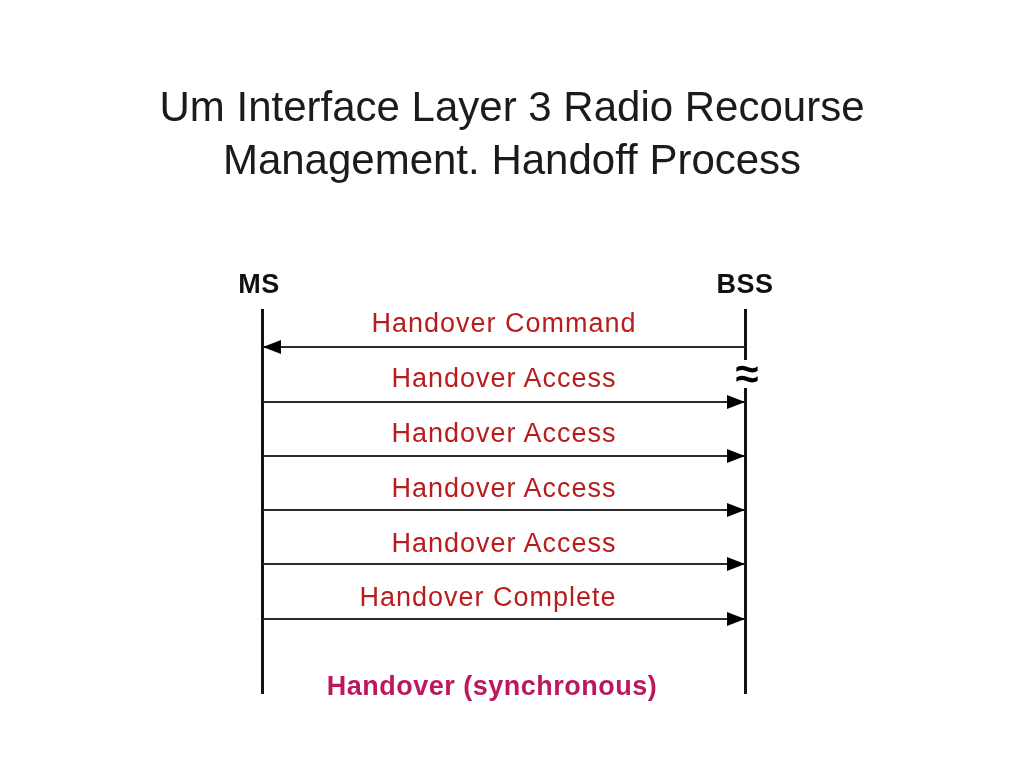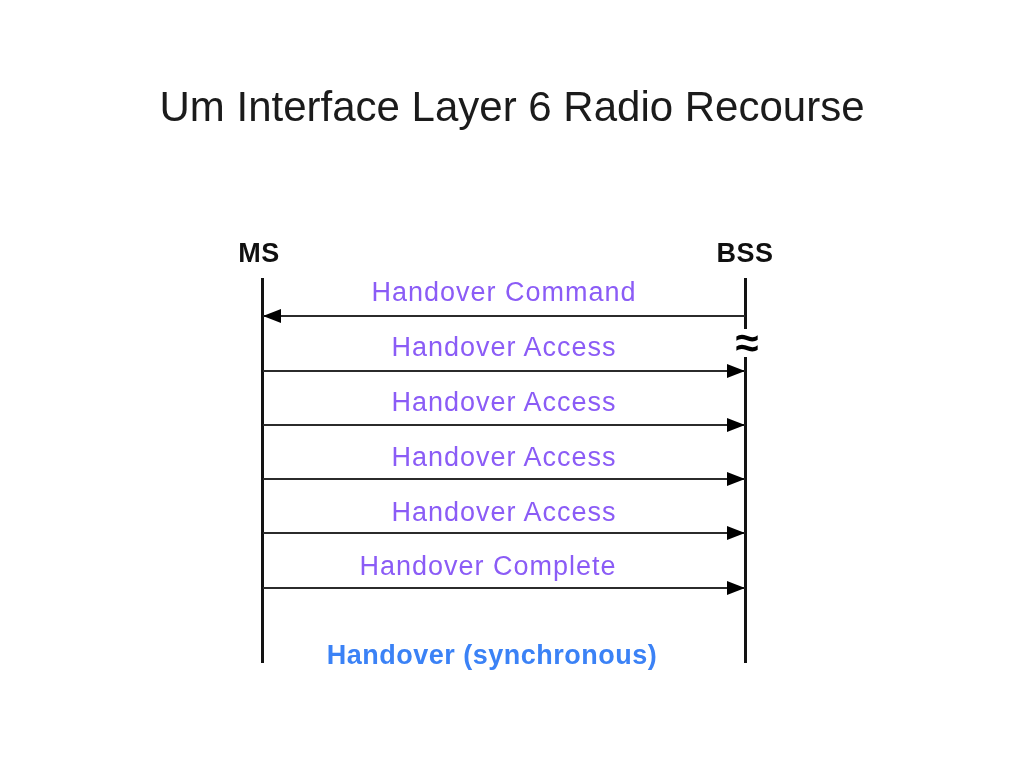--- a/index.html
+++ b/index.html
@@ -4,50 +4,51 @@
 <style>
   html,body{margin:0;padding:0;background:#fff;}
   .slide{
     position:relative;width:1024px;height:768px;background:#ffffff;
     font-family:"Liberation Sans",sans-serif;overflow:hidden;
   }
   .title{
     position:absolute;top:80px;left:0;width:100%;text-align:center;
     font-size:42px;line-height:53px;color:#1b1b1b;font-weight:500;
   }
-  .dg-abs{position:absolute;}
+  .dg-abs{position:absolute;margin-top:31px;}
   .actor-label{
     font-weight:bold;font-size:27px;color:#101010;
     transform:translate(-50%,-50%);white-space:nowrap;letter-spacing:.5px;
   }
   .lifeline{background:#131313;}
   .msg-label{
-    font-size:27px;color:#8b5cf6;transform:translate(-50%,-50%);
+    font-size:27px;color:#b91c1c;transform:translate(-50%,-50%);
     white-space:nowrap;letter-spacing:1px;
   }
   .msg-line{height:2px;background:#2b2b2b;}
   .arrow-r{width:0;height:0;border-top:7px solid transparent;
     border-bottom:7px solid transparent;border-left:18px solid #000;}
   .arrow-l{width:0;height:0;border-top:7px solid transparent;
     border-bottom:7px solid transparent;border-right:18px solid #000;}
   .break-sym{
     font-size:42px;font-weight:bold;color:#000;line-height:28px;
     transform:translate(-50%,-50%);background:#ffffff;padding:0 1px;
   }
   .caption{
-    font-weight:bold;font-size:27px;color:#3b82f6;
+    font-weight:bold;font-size:27px;color:#be185d;
     transform:translate(-50%,-50%);white-space:nowrap;letter-spacing:.5px;
   }
 </style>
 </head>
 <body>
 
 <div class="slide">
   <div class="title">
-    <div>Um Interface Layer 6 Radio Recourse</div>
+    <div>Um Interface Layer 3 Radio Recourse</div>
+    <div>Management. Handoff Process</div>
   </div>
   <div id="diagram">
       <div class="dg-abs actor-label" style="left: 259px; top: 253px;">MS</div>
       <div class="dg-abs lifeline" style="left: 260.5px; top: 278px; width: 3px; height: 385px;"></div>
       <div class="dg-abs actor-label" style="left: 745px; top: 253px; text-align: center;">BSS</div>
       <div class="dg-abs lifeline" style="left: 743.5px; top: 278px; width: 3px; height: 385px;"></div>
       <div class="dg-abs msg-label" style="left: 504px; top: 292px;">Handover Command</div>
       <div class="dg-abs msg-line" style="left: 263px; top: 315px; width: 482px;"></div>
       <div class="dg-abs arrow-l" style="left: 263px; top: 309px;"></div>
       <div class="dg-abs msg-label" style="left: 504px; top: 347px;">Handover Access</div>

